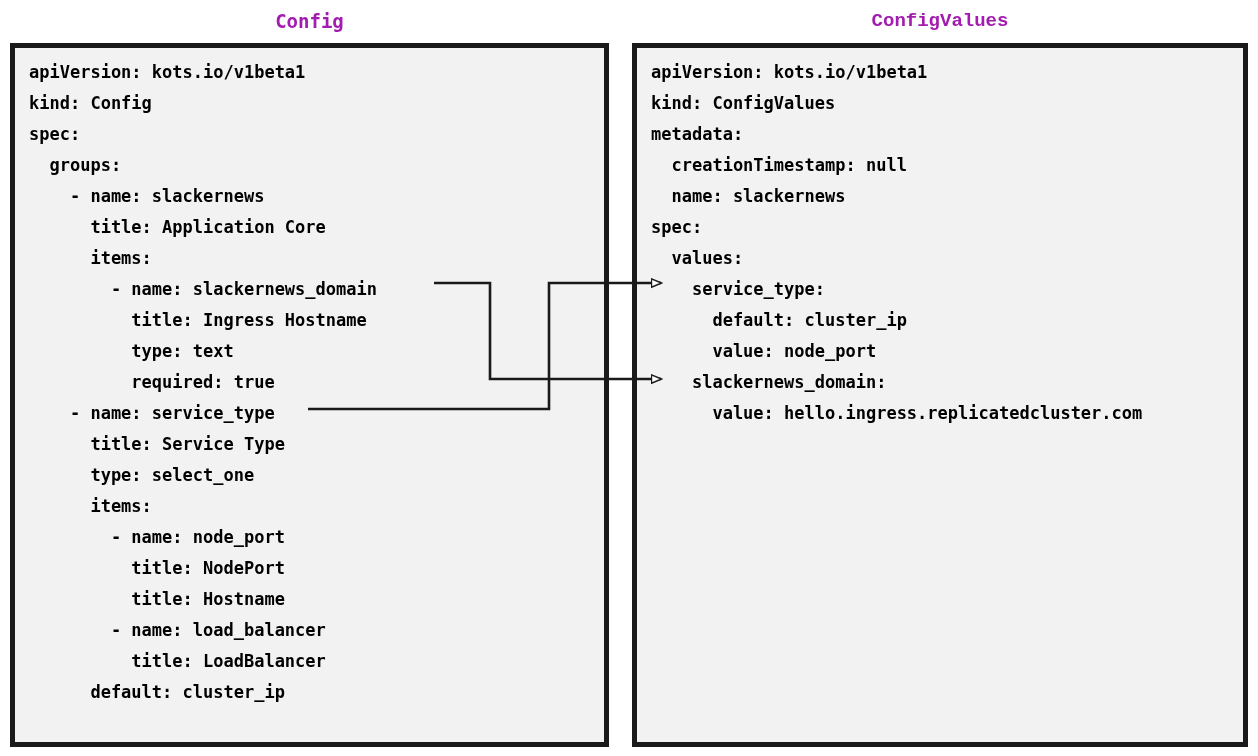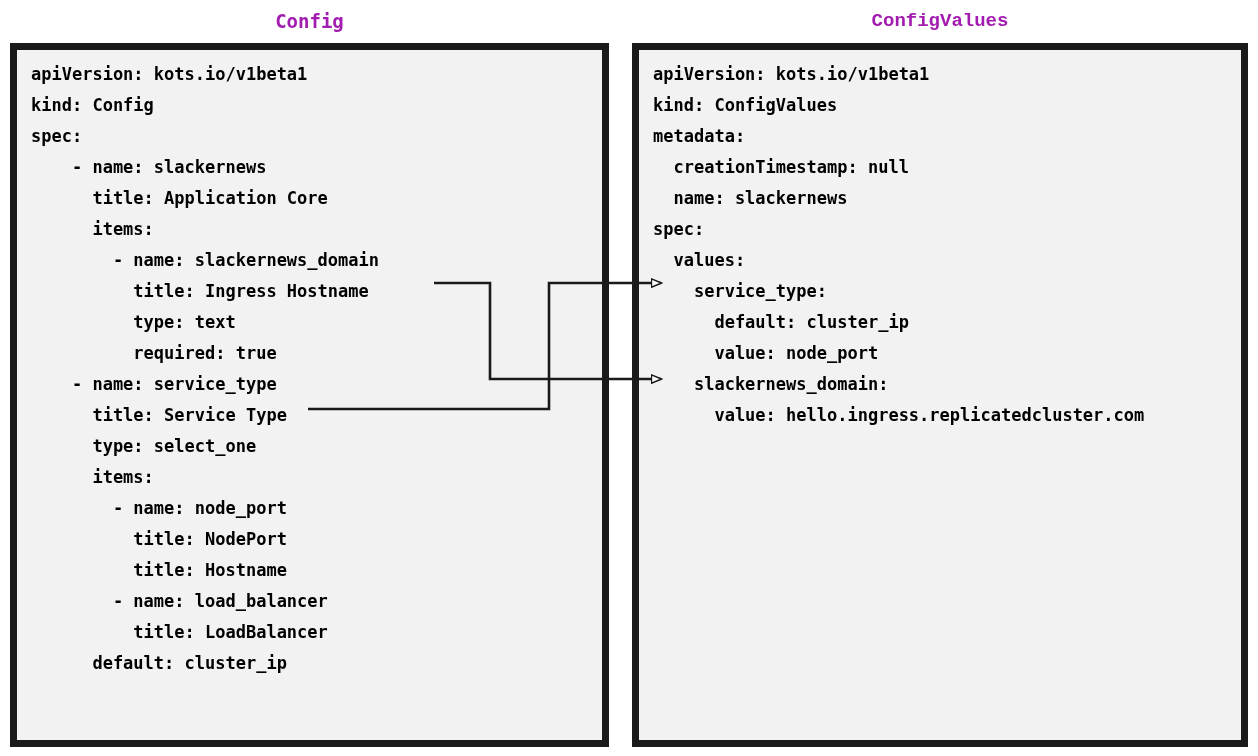--- a/index.html
+++ b/index.html
@@ -37,21 +37,21 @@
     height: 26px;
     line-height: 26px;
   }
   #title-config  { left: 10px;  width: 599px; }
   #title-values  { left: 632px; width: 616px; font-family: Liberation Mono, monospace; }
 
   
   .panel {
     position: absolute;
     background: #f2f2f2;
-    border: 7px solid #0369a1;
+    border: 5px solid #0369a1;
     box-sizing: border-box;
     overflow: hidden;
   }
   #panel-config {
     left: 10px;
     top: 43px;
     width: 599px;
     height: 704px;
   }
   #panel-values {
@@ -97,20 +97,21 @@
 
   <div class="panel-title" id="title-config">Config</div>
 
   <div class="panel-title" id="title-values">ConfigValues</div>
 
   <div class="panel" id="panel-config" style="background: rgb(242, 242, 242); border-color: rgb(26, 26, 26);">
     <div class="yaml" id="yaml-config">
         <div class="yline">apiVersion: kots.io/v1beta1</div>
         <div class="yline">kind: Config</div>
         <div class="yline">spec:</div>
+        <div class="yline">  groups:</div>
         <div class="yline">    - name: slackernews</div>
         <div class="yline">      title: Application Core</div>
         <div class="yline">      items:</div>
         <div class="yline">        - name: slackernews_domain</div>
         <div class="yline">          title: Ingress Hostname</div>
         <div class="yline">          type: text</div>
         <div class="yline">          required: true</div>
         <div class="yline">    - name: service_type</div>
         <div class="yline">      title: Service Type</div>
         <div class="yline">      type: select_one</div>

